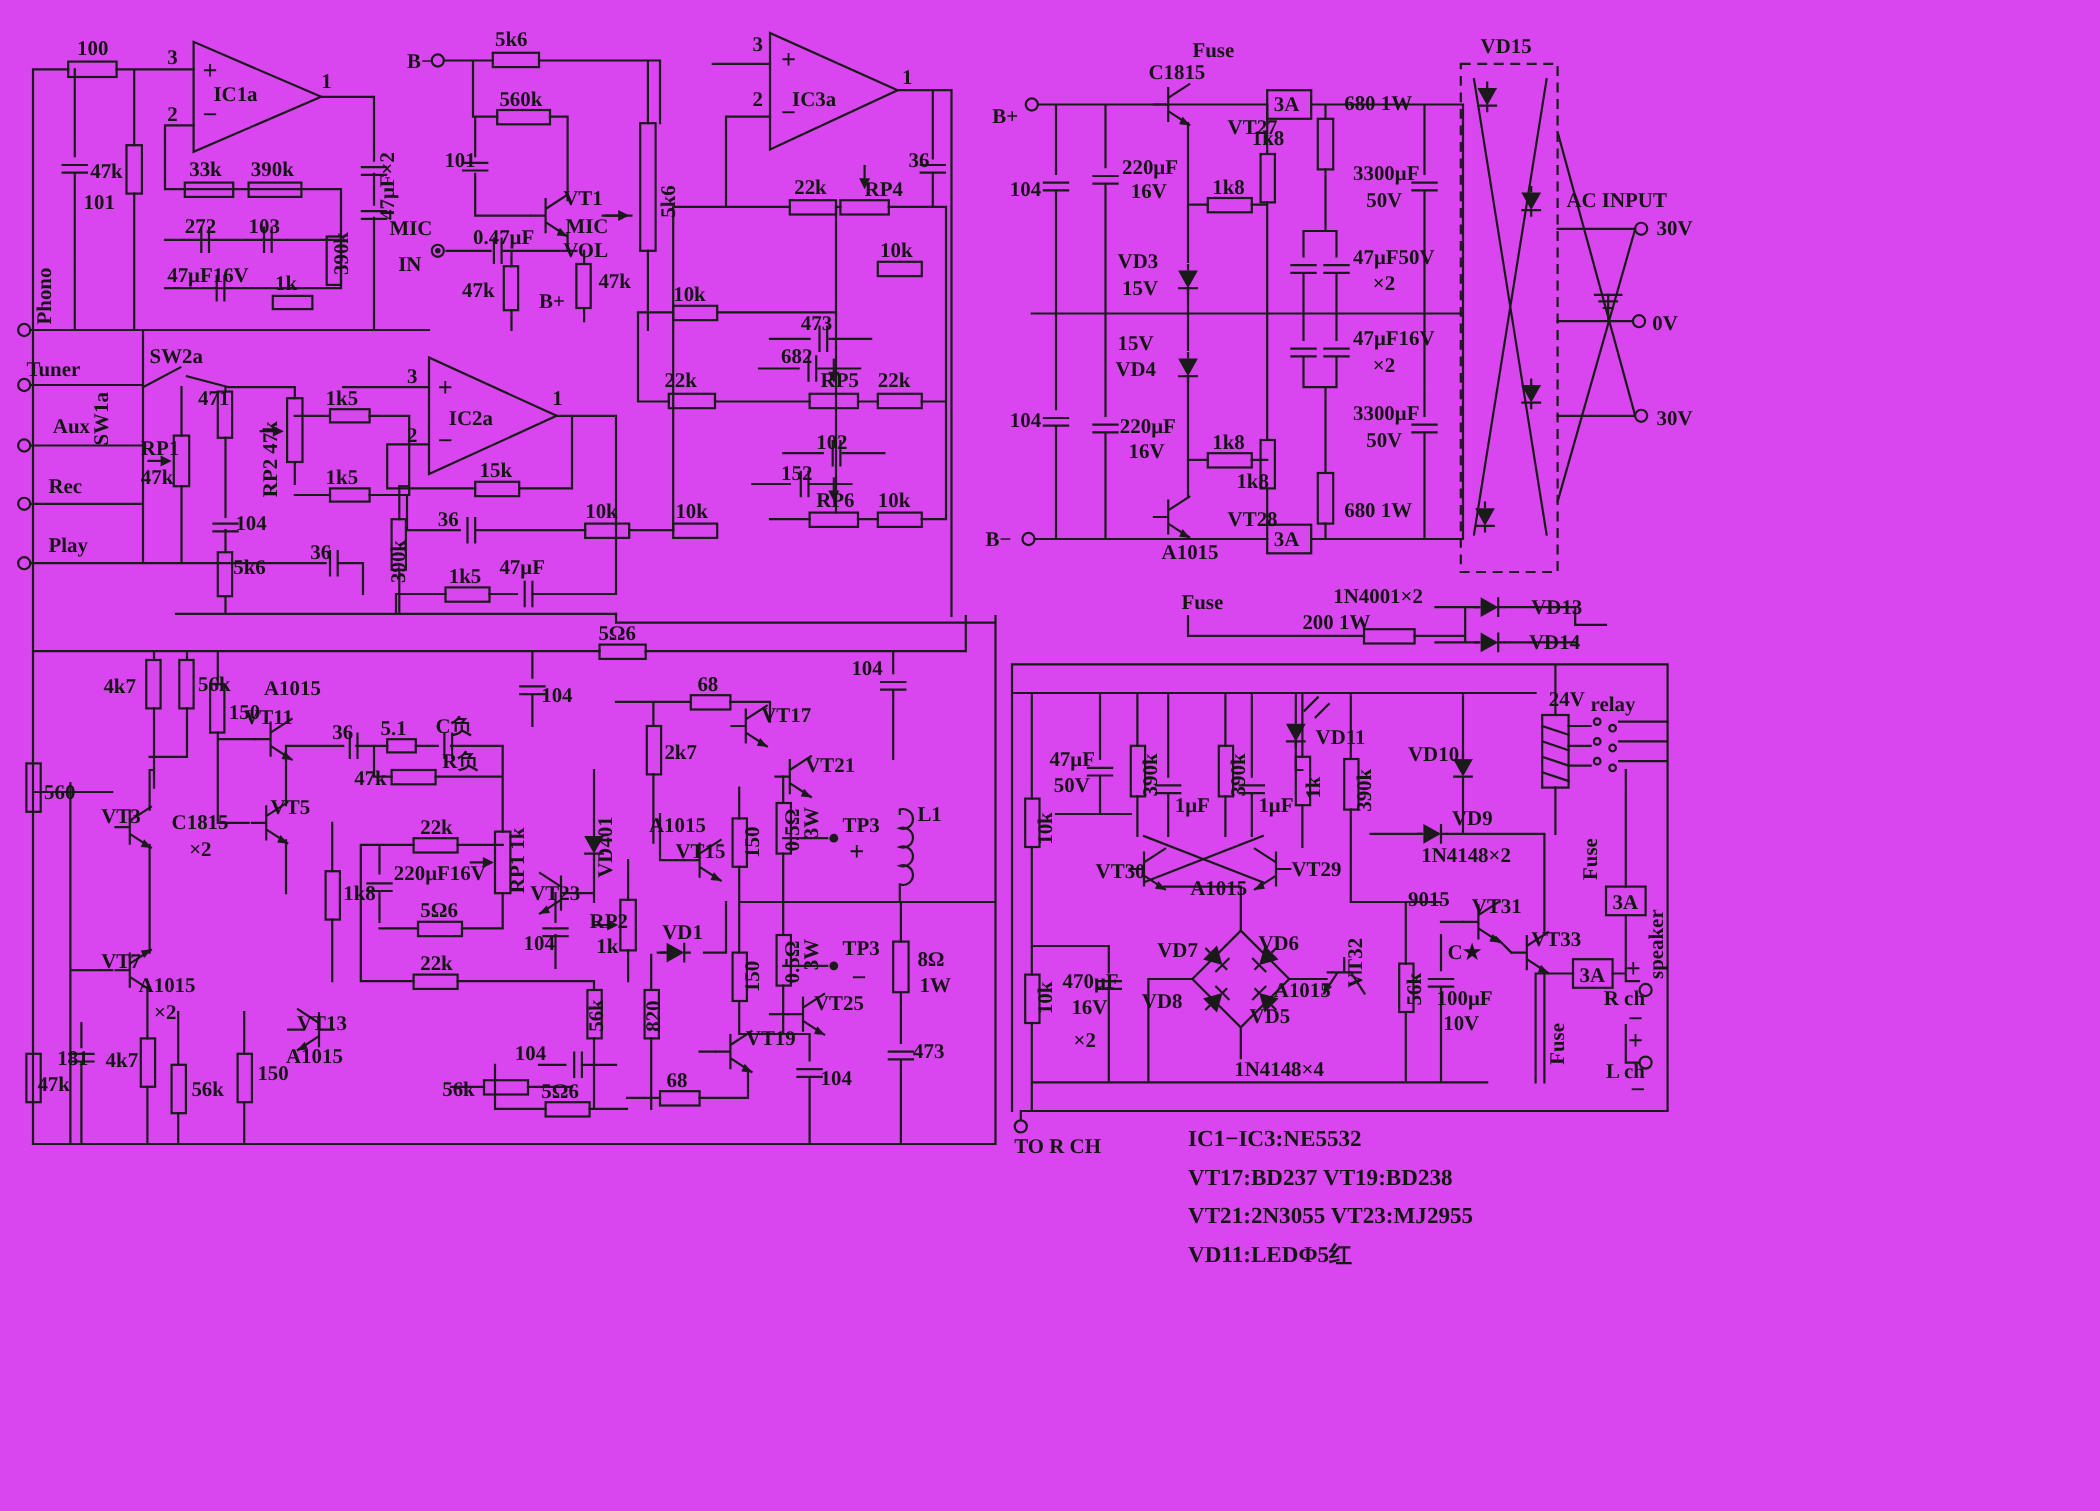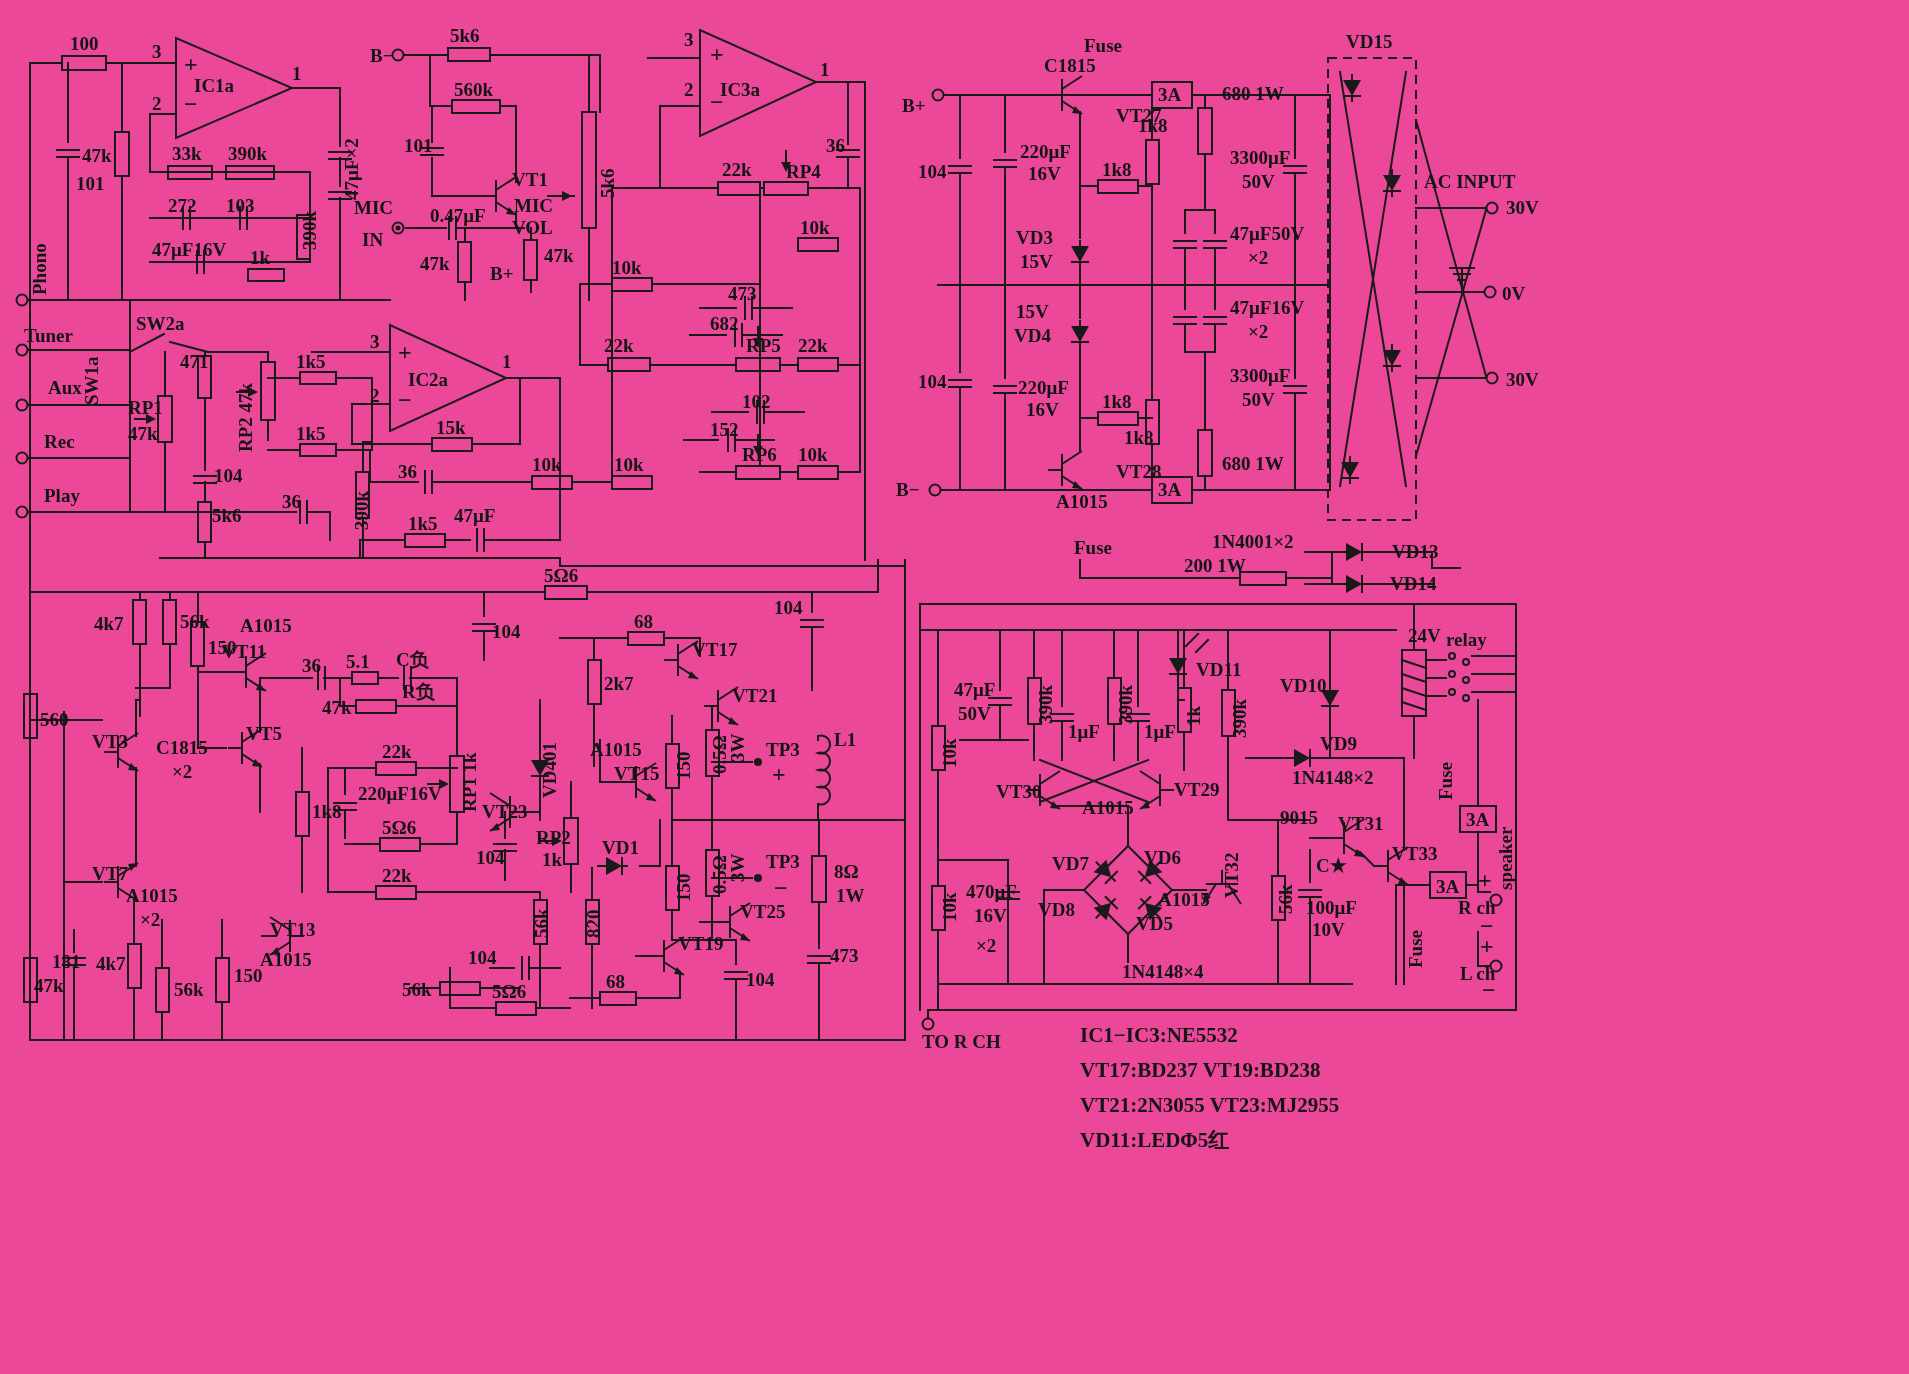--- a/index.html
+++ b/index.html
@@ -1,16 +1,16 @@
 <!DOCTYPE html>
 <html><head>
 <meta charset="utf-8">
 <style>
   html,body{margin:0;padding:0;background:#9a9a9a;}
-  .stage{position:relative;width:1909px;height:1374px;background:#ec4899;overflow:hidden;}
+  .stage{position:relative;width:1909px;height:1374px;background:#d946ef;overflow:hidden;}
   svg{position:absolute;left:0;top:0;}
   svg text{font-family:"Liberation Serif","DejaVu Serif",serif;font-weight:700;font-size:19px;fill:#151515;}
   svg text.b{font-size:24px;}
   svg text.n{font-size:21px;}
   .wire{fill:none;stroke:#1a1a1a;stroke-width:2;stroke-linecap:square;}
   .res{fill:none;stroke:#1a1a1a;stroke-width:2;}
   .sym{fill:none;stroke:#1a1a1a;st roke-width:2;stroke-width:2;}
   .fill{fill:#1a1a1a;stroke:none;}
 </style>
 </head>

